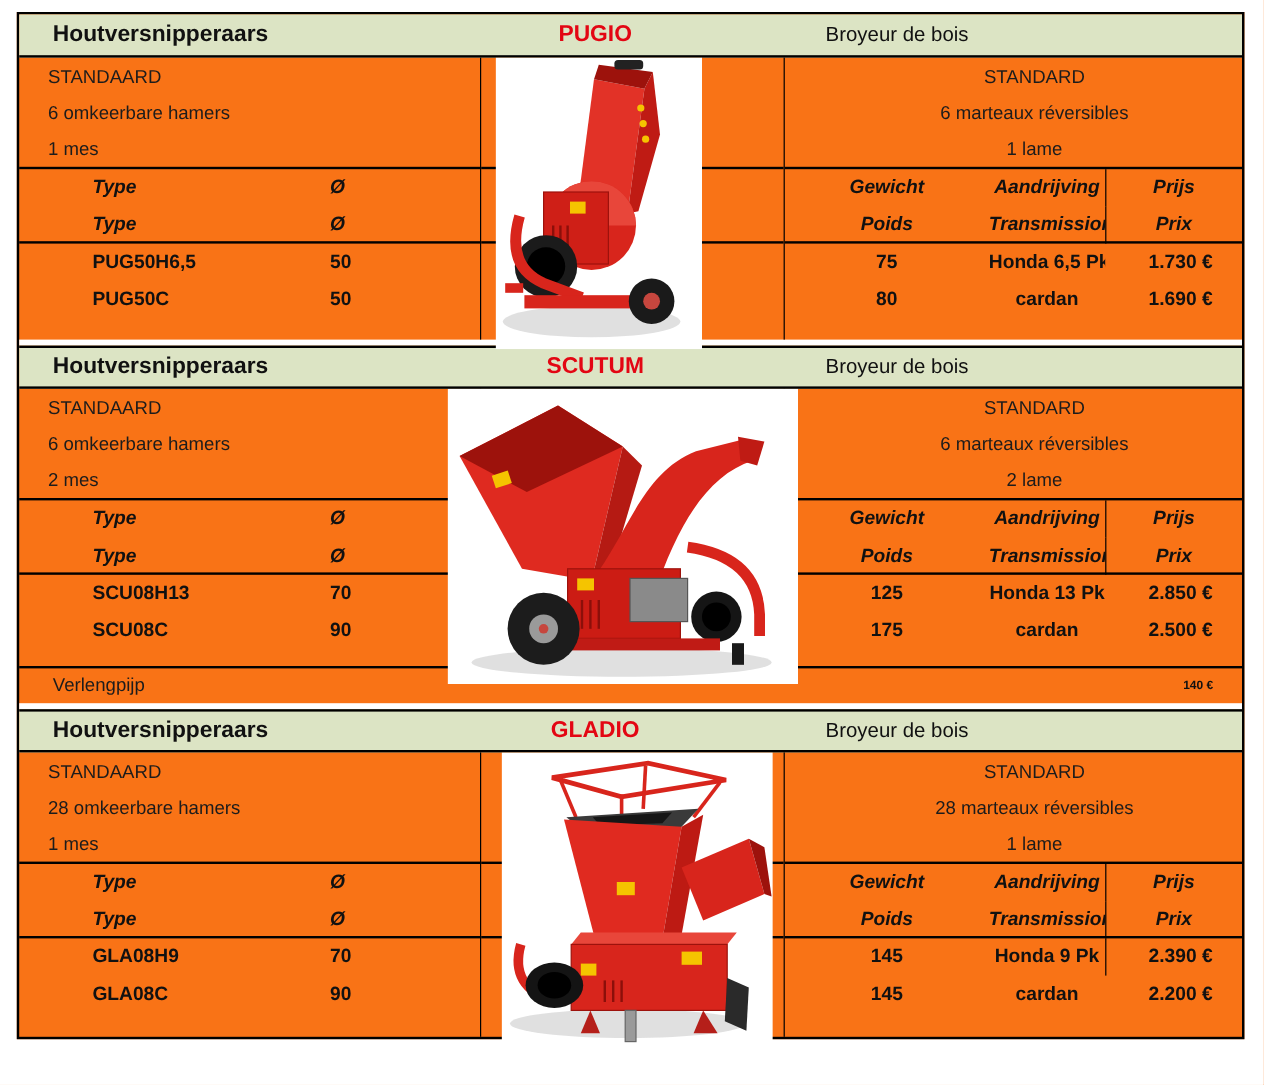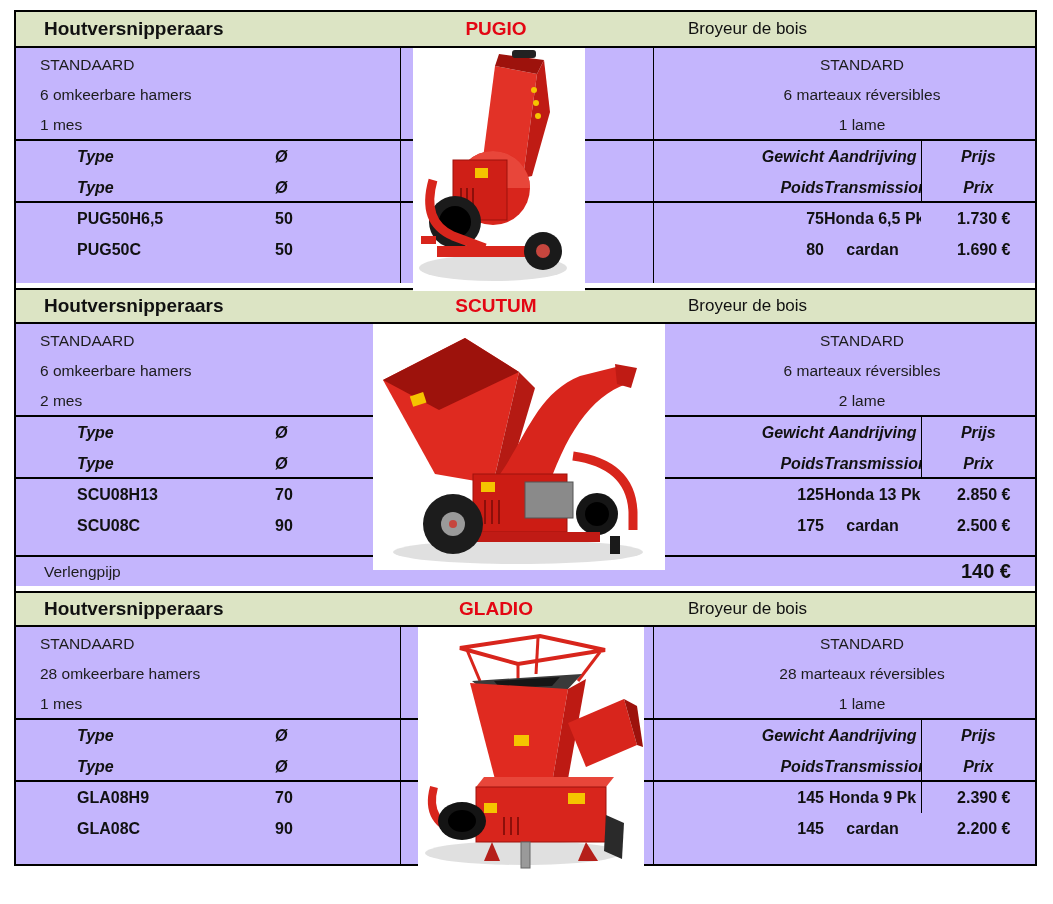--- a/index.html
+++ b/index.html
@@ -1,21 +1,21 @@
 <!DOCTYPE html>
 <html style="--band-bg: #dce4c4; --red: #e30613; --line: #000000;"><head>
 <meta charset="utf-8">
 <style>
   * { box-sizing: border-box; margin: 0; padding: 0; }
   html,body { width: 1053px; height: 904px; background: #fff;
               font-family: "Liberation Sans", sans-serif; color: #111; }
   :root { --band-bg:#dce4c4; --red:#e30613; --line:#000; }
 
   .sheet { position: absolute; left: 14px; top: 10px; width: 1023px;
-           border: 2px solid var(--line); background: #c4b5fd; }
+           border: 2px solid var(--line); background: #f97316; }
 
   
   .band { display: grid; grid-template-columns: 300px 360px 1fr;
           align-items: center; height: 36px; background: var(--band-bg);
           border-bottom: 2px solid var(--line); }
   .band.mid { border-top: 2px solid var(--line); }
   .band-left  { padding-left: 28px; font-size: 19px; font-weight: bold; }
   .band-model { text-align: center; font-size: 19px; font-weight: bold; color: var(--red); }
   .band-right { padding-left: 12px; font-size: 17px; font-weight: normal; }
 
@@ -36,34 +36,34 @@
   .col-right .spec { padding-left: 35px; text-align: center; }
 
   
   .lrow { display: grid; grid-template-columns: 226px 1fr; height: 31px; line-height: 31px; padding-left: 33px; }
   .lrow .lc1 { padding-left: 28px; }
   .lrow.hdr span { font-size: 16px; font-weight: bold; font-style: italic; }
   .lrow.val span { font-size: 16px; font-weight: bold; }
 
   
   .rrow { display: grid; grid-template-columns: 170px 97px 113.5px; height: 31px; line-height: 31px; }
-  .rrow .rc1 { text-align: right; }
+  .rrow .rc1 { text-align: center; }
   .rrow .rc2 { text-align: center; white-space: nowrap; overflow: hidden; }
   .rrow .rc3 { text-align: center; }
   .rrow.hdr span { font-size: 16px; font-weight: bold; font-style: italic; }
   .rrow.val span { font-size: 16px; font-weight: bold; }
   .rrow.val .rc3 { text-align: right; padding-right: 24px; }
   .rrow.hdr .rc3, .rc3.divided { border-left: 1.5px solid var(--line); }
 
   
   .extra { display: flex; justify-content: space-between; align-items: center;
            height: 31px; border-top: 2px solid var(--line);
            padding: 0 24px 0 28px; }
   .extra-label { font-size: 15.5px; color: #1c1c1c; }
-  .extra-price { font-size: 20px; font-weight: bold; }
+  .extra-price { font-size: 10px; font-weight: bold; }
 
   .spacer { height: 5px; background: #fff; }
 
   
   .machine { position: absolute; top: 0; z-index: 5; }
   .machine.m-pugio  { left: 397px; width: 172px; height: 243px; }
   .machine.m-scutum { left: 357px; width: 292px; height: 246px; }
   .machine.m-gladio { left: 402px; width: 226px; height: 244px; }
 </style>
 </head>

